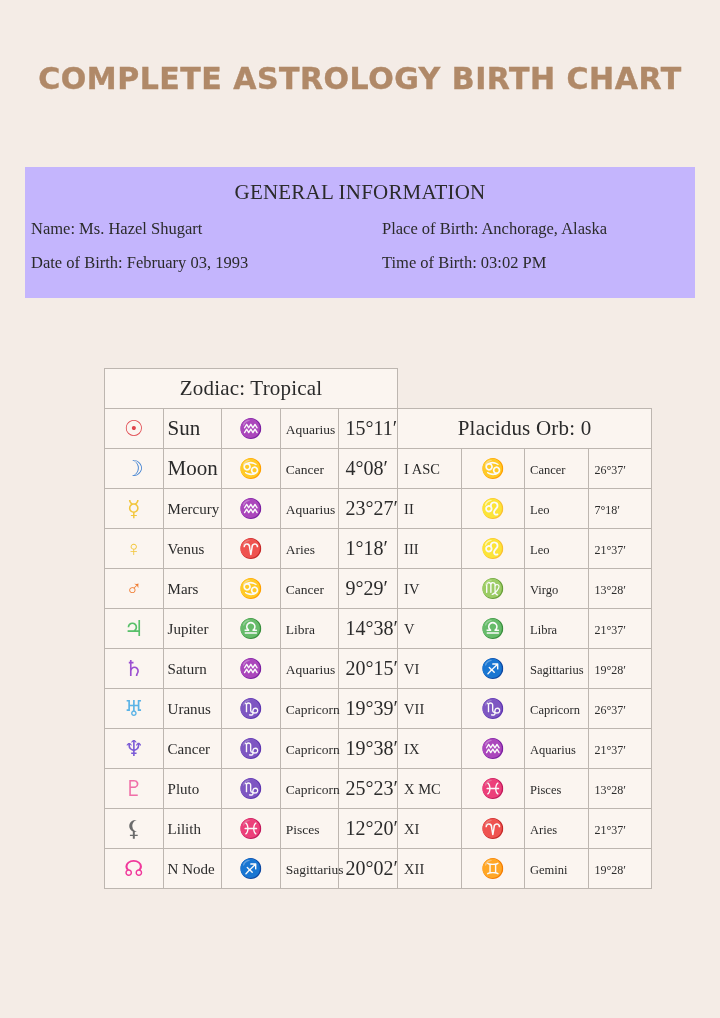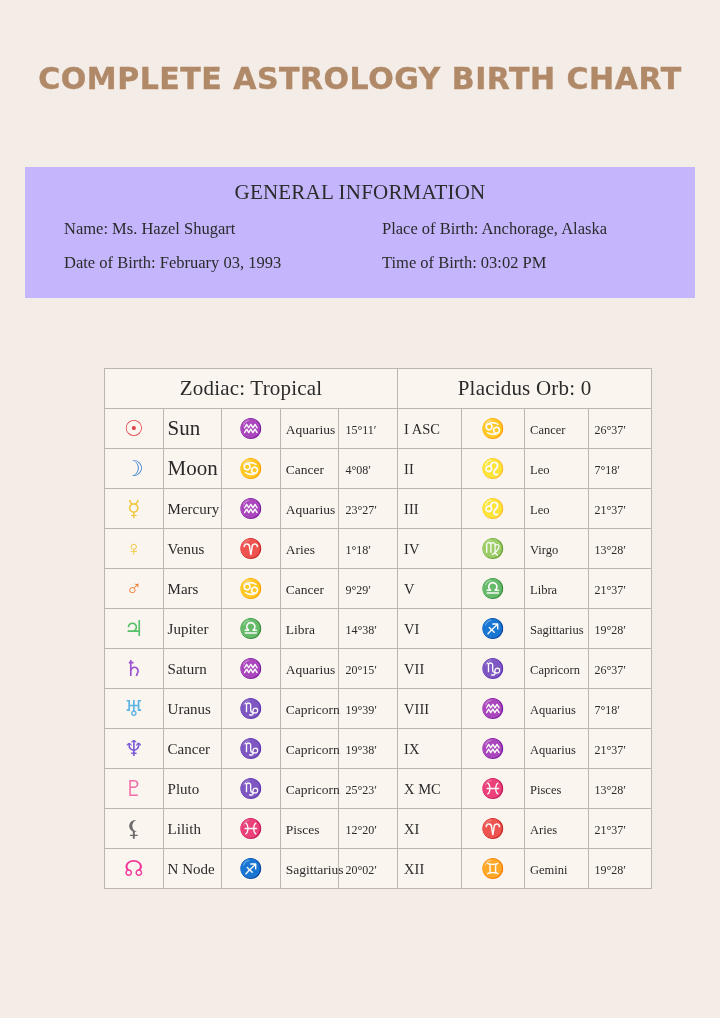--- a/index.html
+++ b/index.html
@@ -47,21 +47,21 @@
     color: #2b2b2b;
   }
   .info-grid {
     margin-top: 14px;
     display: grid;
     grid-template-columns: 50% 50%;
     row-gap: 14px;
     font-size: 16.5px;
   }
   .info-cell {
-    padding-left: 39px;
+    padding-left: 6px;
   }
   .info-cell.right {
     padding-left: 22px;
   }
 
   
   .tables {
     position: absolute;
     left: 104px;
     top: 368px;
@@ -94,21 +94,21 @@
   .planets .c-glyph { width: 35px; text-align: center; }
   .planets .c-name  { width: 92px; padding-left: 4px; }
   .planets .c-sglyph{ width: 34px; text-align: center; }
   .planets .c-sign  { width: 92px; padding-left: 5px; }
   .planets .c-deg   { width: 62px; padding-left: 6px; }
   .planets tr { height: 40px; }
 
   .p-name { font-size: 15px; }
   .p-name.big { font-size: 21px; }
   .p-sign { font-size: 13.5px; }
-  .p-deg  { font-size: 12px; }
+  .p-deg  { font-size: 20px; }
 
   
   .houses {
     width: 273px;
     margin-left: -1px;
   }
   .houses .c-house { width: 54px; padding-left: 6px; }
   .houses .c-sglyph{ width: 32px; text-align: center; }
   .houses .c-sign  { width: 90px; padding-left: 5px; }
   .houses .c-deg   { width: 57px; padding-left: 6px; }
@@ -277,26 +277,20 @@
           <td class="c-sign"><span class="h-sign">Sagittarius</span></td>
           <td class="c-deg"><span class="h-deg">19°28′</span></td>
         </tr>
         <tr>
           <td class="c-house"><span class="h-label">VII</span></td>
           <td class="c-sglyph"><span class="glyph sm" style="color:#f2a93c">♑</span></td>
           <td class="c-sign"><span class="h-sign">Capricorn</span></td>
           <td class="c-deg"><span class="h-deg">26°37′</span></td>
         </tr>
         <tr>
-          <td class="c-house"><span class="h-label">VIII</span></td>
-          <td class="c-sglyph"><span class="glyph sm" style="color:#5bb3e6">♒</span></td>
-          <td class="c-sign"><span class="h-sign">Aquarius</span></td>
-          <td class="c-deg"><span class="h-deg">7°18′</span></td>
-        </tr>
-        <tr>
           <td class="c-house"><span class="h-label">IX</span></td>
           <td class="c-sglyph"><span class="glyph sm" style="color:#5bb3e6">♒</span></td>
           <td class="c-sign"><span class="h-sign">Aquarius</span></td>
           <td class="c-deg"><span class="h-deg">21°37′</span></td>
         </tr>
         <tr>
           <td class="c-house"><span class="h-label">X MC</span></td>
           <td class="c-sglyph"><span class="glyph sm" style="color:#f06fa8">♓</span></td>
           <td class="c-sign"><span class="h-sign">Pisces</span></td>
           <td class="c-deg"><span class="h-deg">13°28′</span></td>

